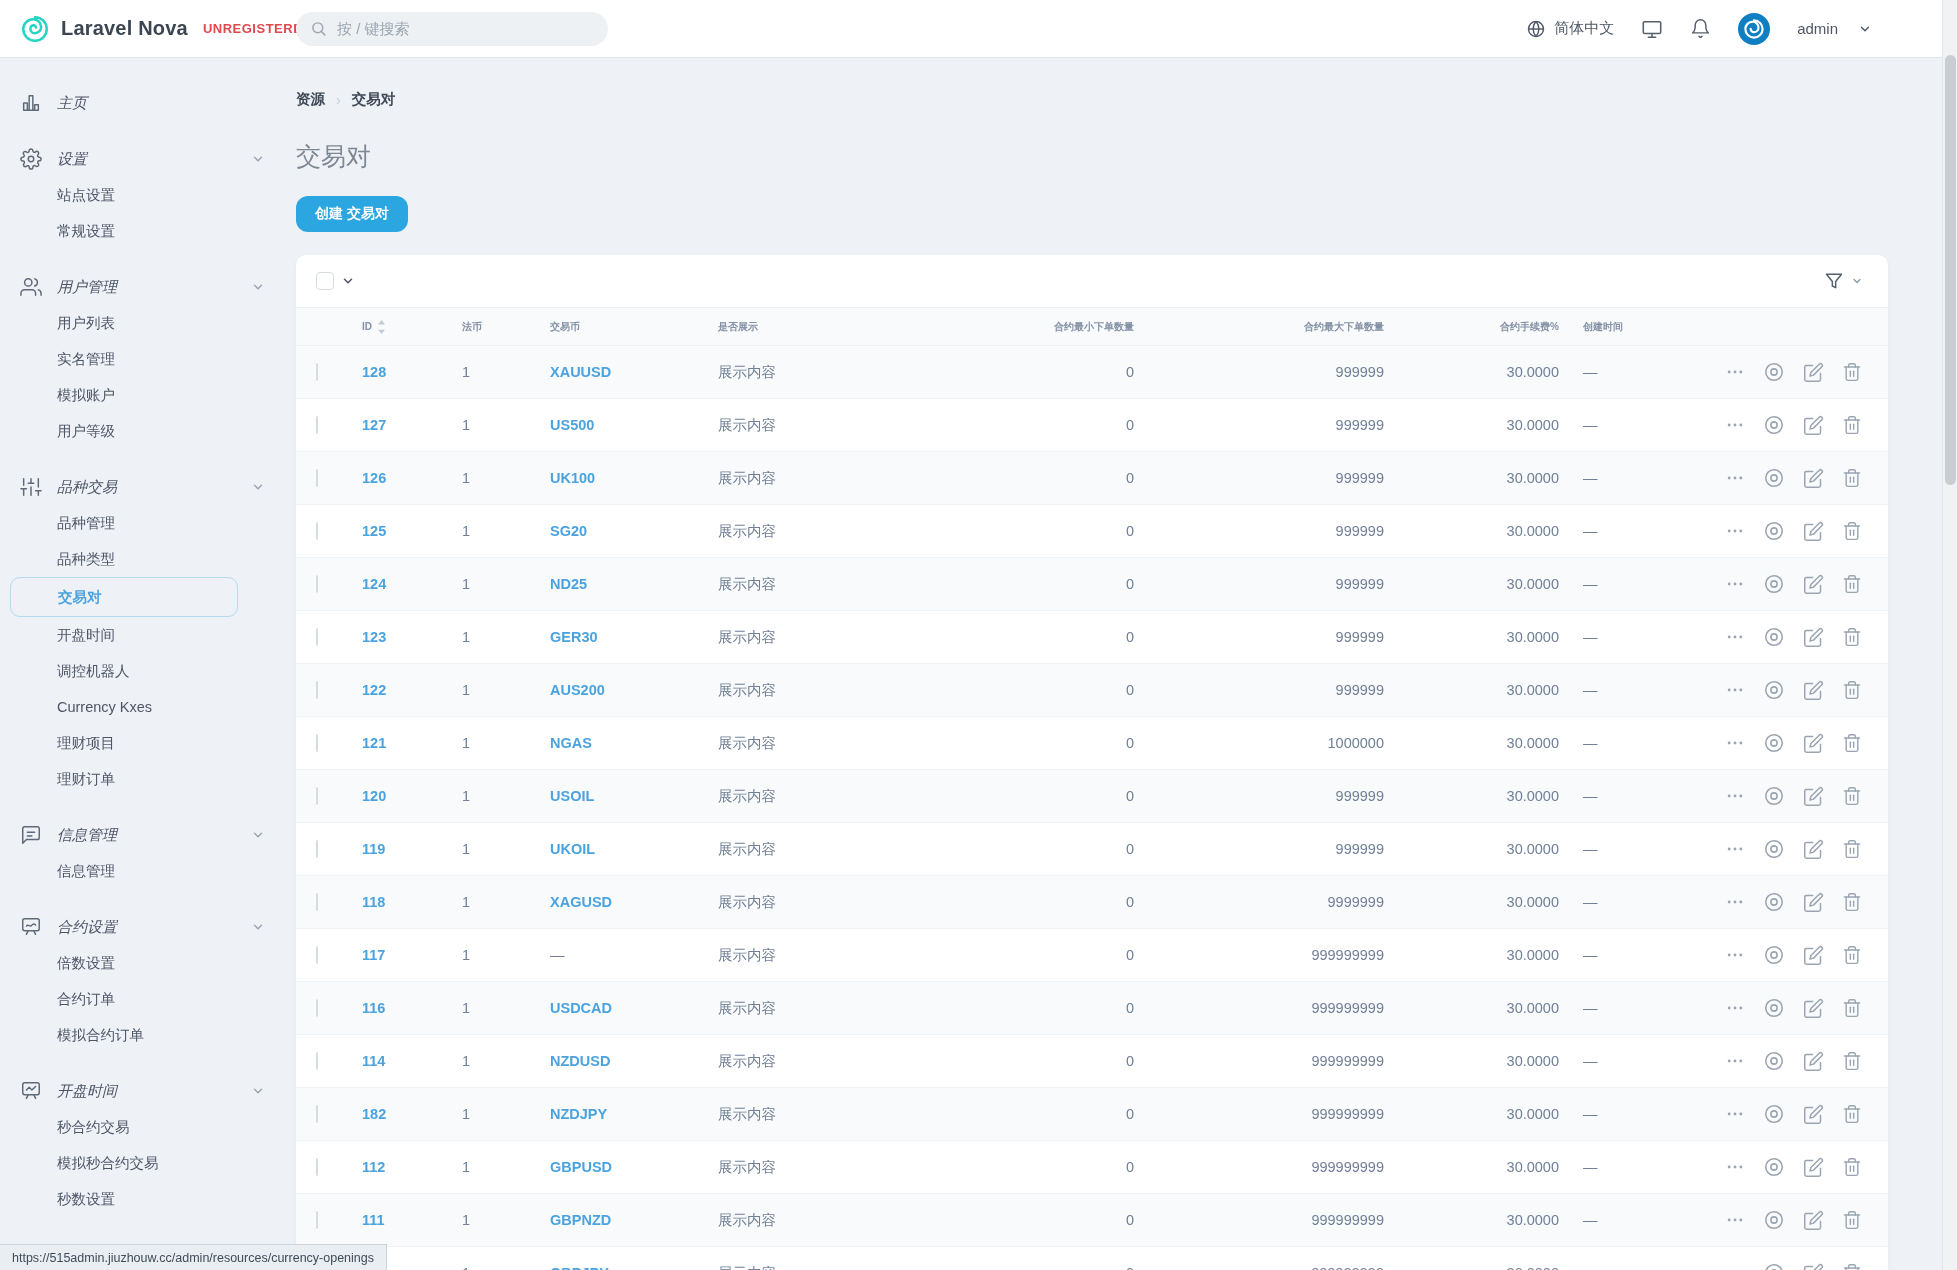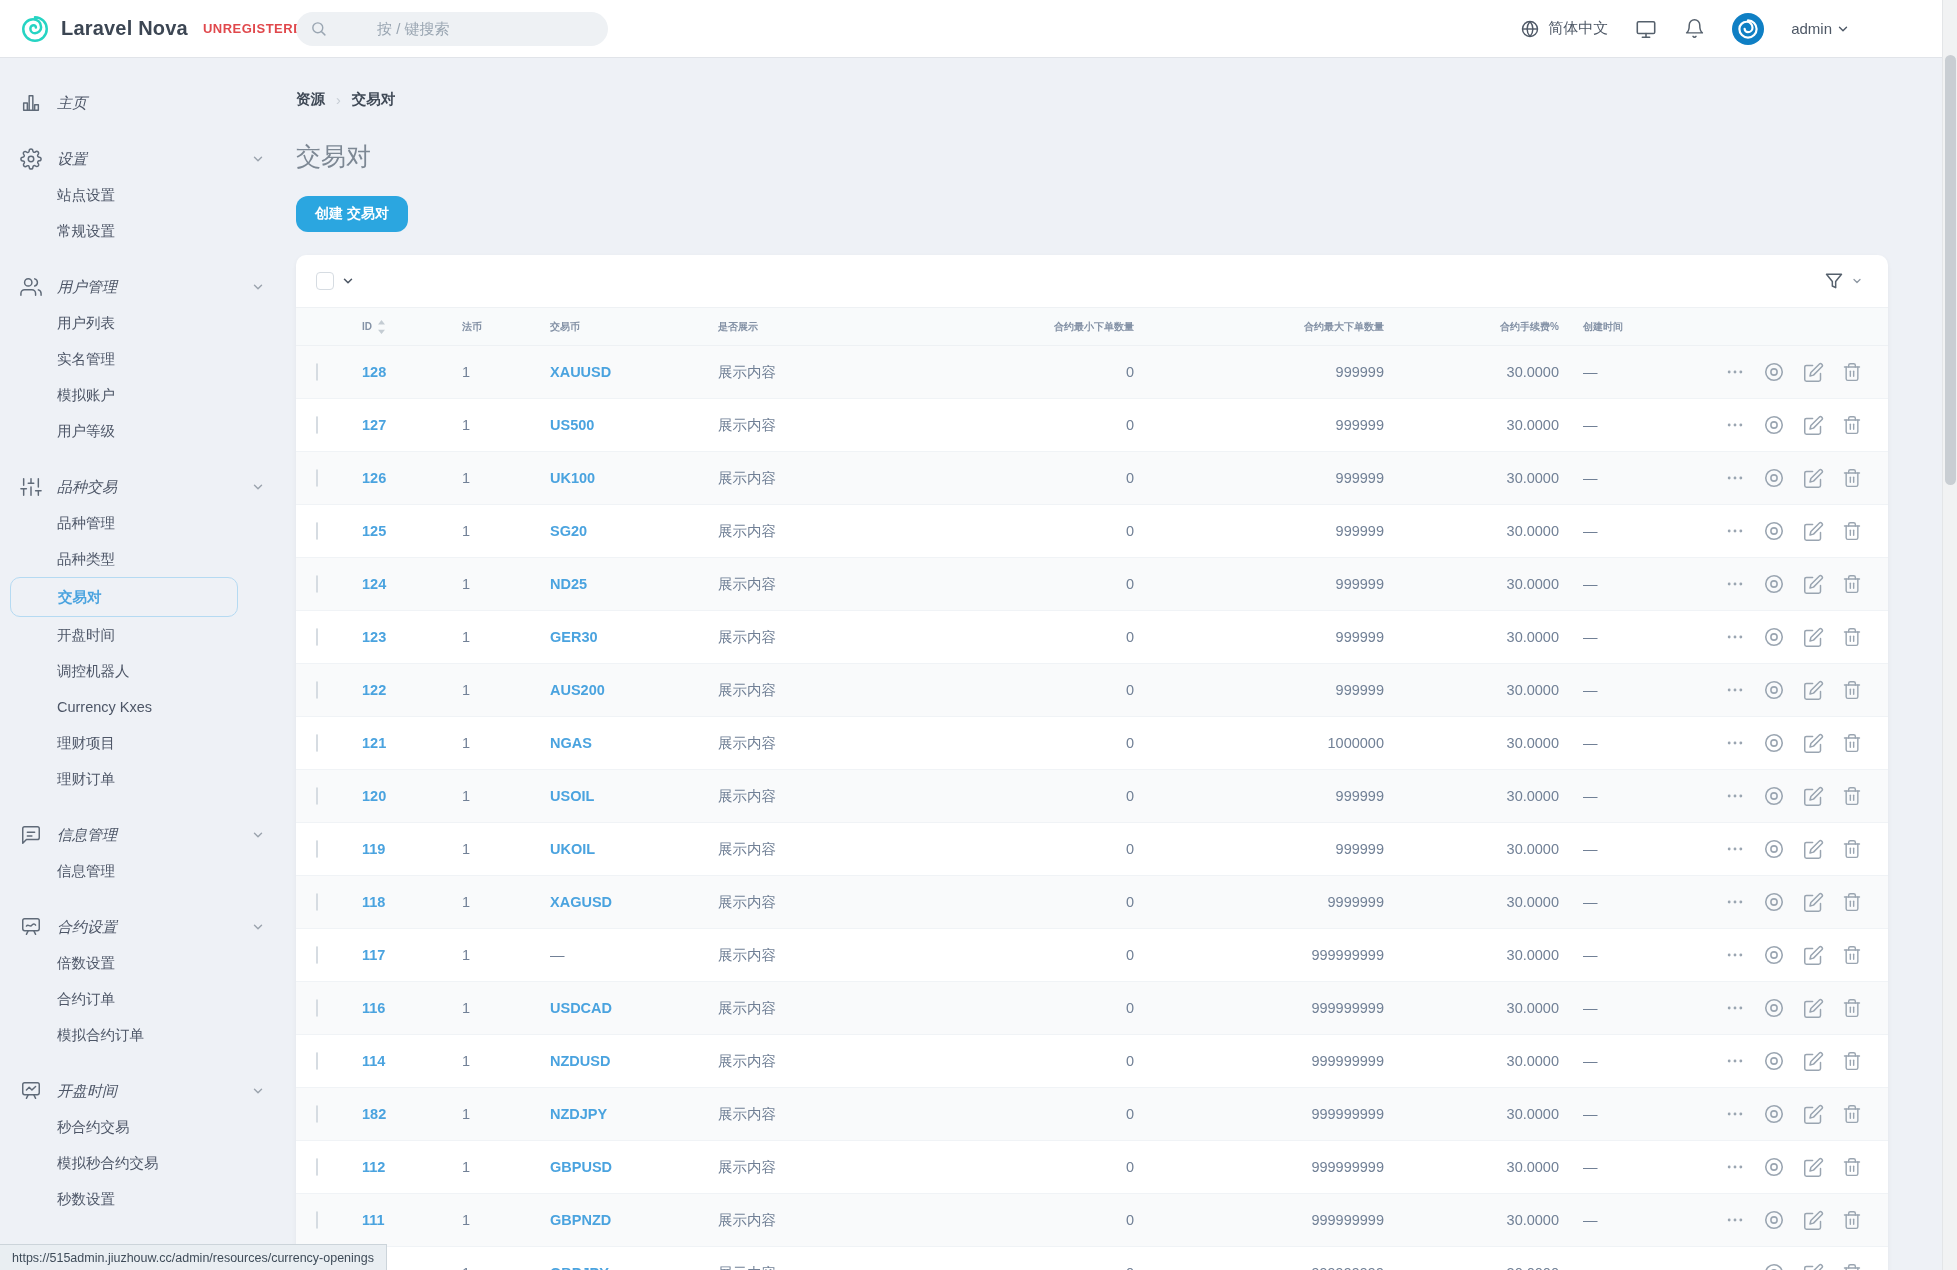--- a/index.html
+++ b/index.html
@@ -21,27 +21,27 @@
   }
   .brand { width:287px; display:flex; align-items:center; gap:11px; padding-left:20px; flex:0 0 auto; }
   .brand-name { font-size:20px; font-weight:bold; color:#3c4653; letter-spacing:.2px; white-space:nowrap; }
   .unregistered { font-size:13px; font-weight:bold; color:#e0484c; letter-spacing:.5px; margin-left:4px; white-space:nowrap; }
   .top-search {
     margin-left:9px;
     width:312px; height:34px; background:#eef1f4; border-radius:17px;
     display:flex; align-items:center; gap:10px; padding:0 14px;
     color:#9aa6b2; font-size:15px;
   }
-  .top-search input { border:none; outline:none; background:transparent; font-size:15px; color:#4a5568; width:100%; font-family:inherit;margin-left:40px; }
+  .top-search input { border:none; outline:none; background:transparent; font-size:15px; color:#4a5568; width:100%; font-family:inherit; }
   .top-search input::placeholder { color:#9aa6b2; }
-  .top-right { margin-left:auto; display:flex; align-items:center; gap:27px; padding-right:107px;text-align:center; }
+  .top-right { margin-left:auto; display:flex; align-items:center; gap:27px; padding-right:85px;text-align:center; }
   .lang { display:flex; align-items:center; gap:8px; font-size:15px; color:#4e5866; cursor:pointer; white-space:nowrap; }
   .icon-btn { color:#55606c; cursor:pointer; }
   .avatar { width:32px; height:32px; border-radius:50%; background:#0f7fc4; display:flex; align-items:center; justify-content:center; }
-  .user-menu { display:flex; align-items:center; gap:4px; font-size:15px; color:#4e5866; cursor:pointer; }
+  .user-menu { display:flex; align-items:center; gap:20px; font-size:15px; color:#4e5866; cursor:pointer; }
   .watermark { position:absolute; top:4px; right:6px; z-index:4; font-size:13px; color:#c3c9cf; white-space:nowrap; }
 
   
   .scrollbar { position:absolute; top:0; right:0; width:15px; height:100%; background:#f1f2f3; border-left:1px solid #e3e5e7; z-index:6; }
   .scrollbar .thumb { position:absolute; top:55px; left:2px; width:11px; height:430px; background:#c9ced3; border-radius:6px; }
 
   
   .body-row { display:flex; align-items:flex-start; }
 
   

